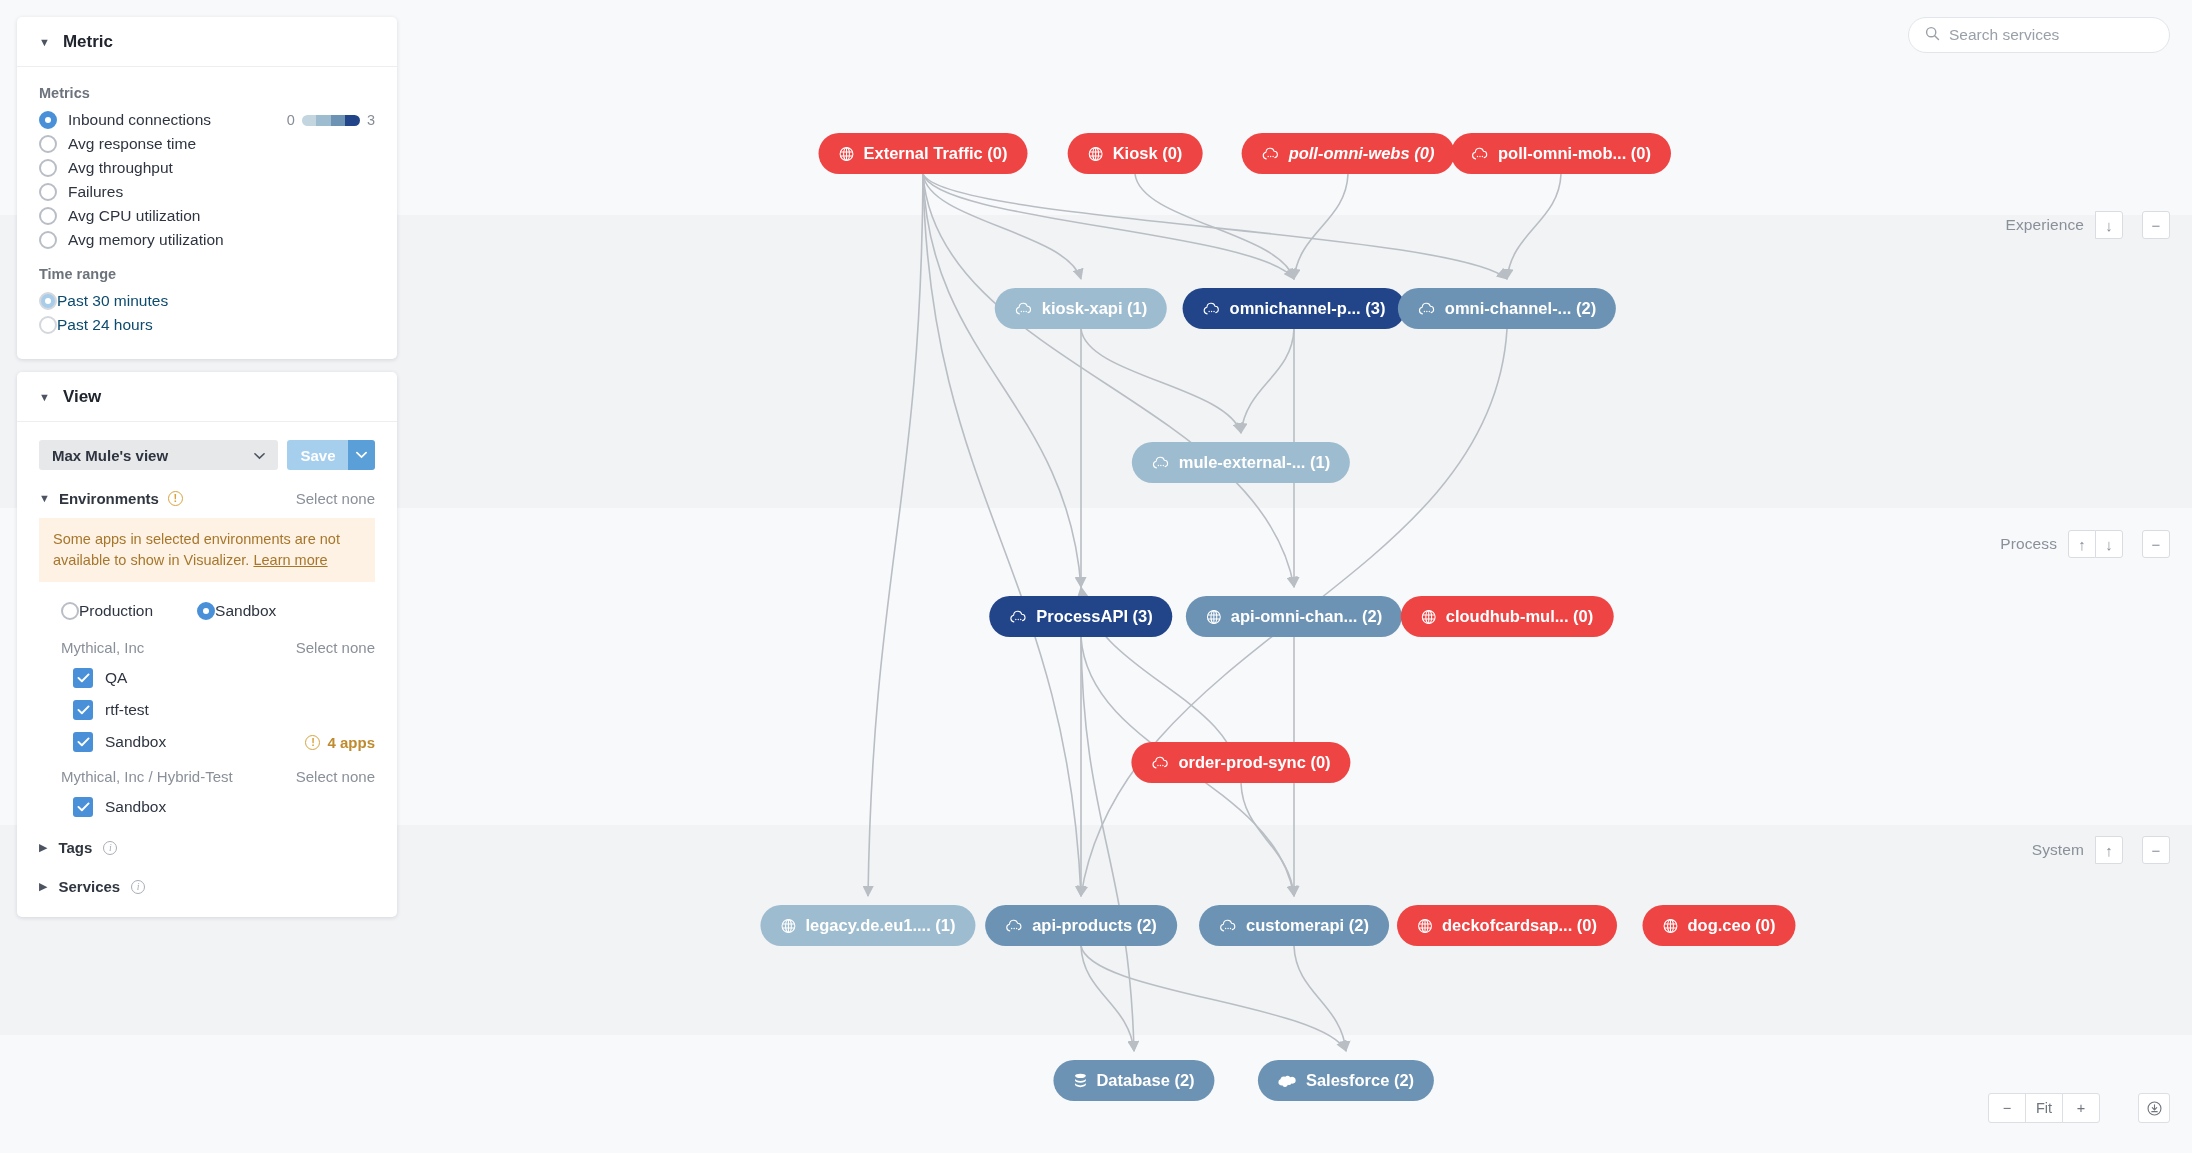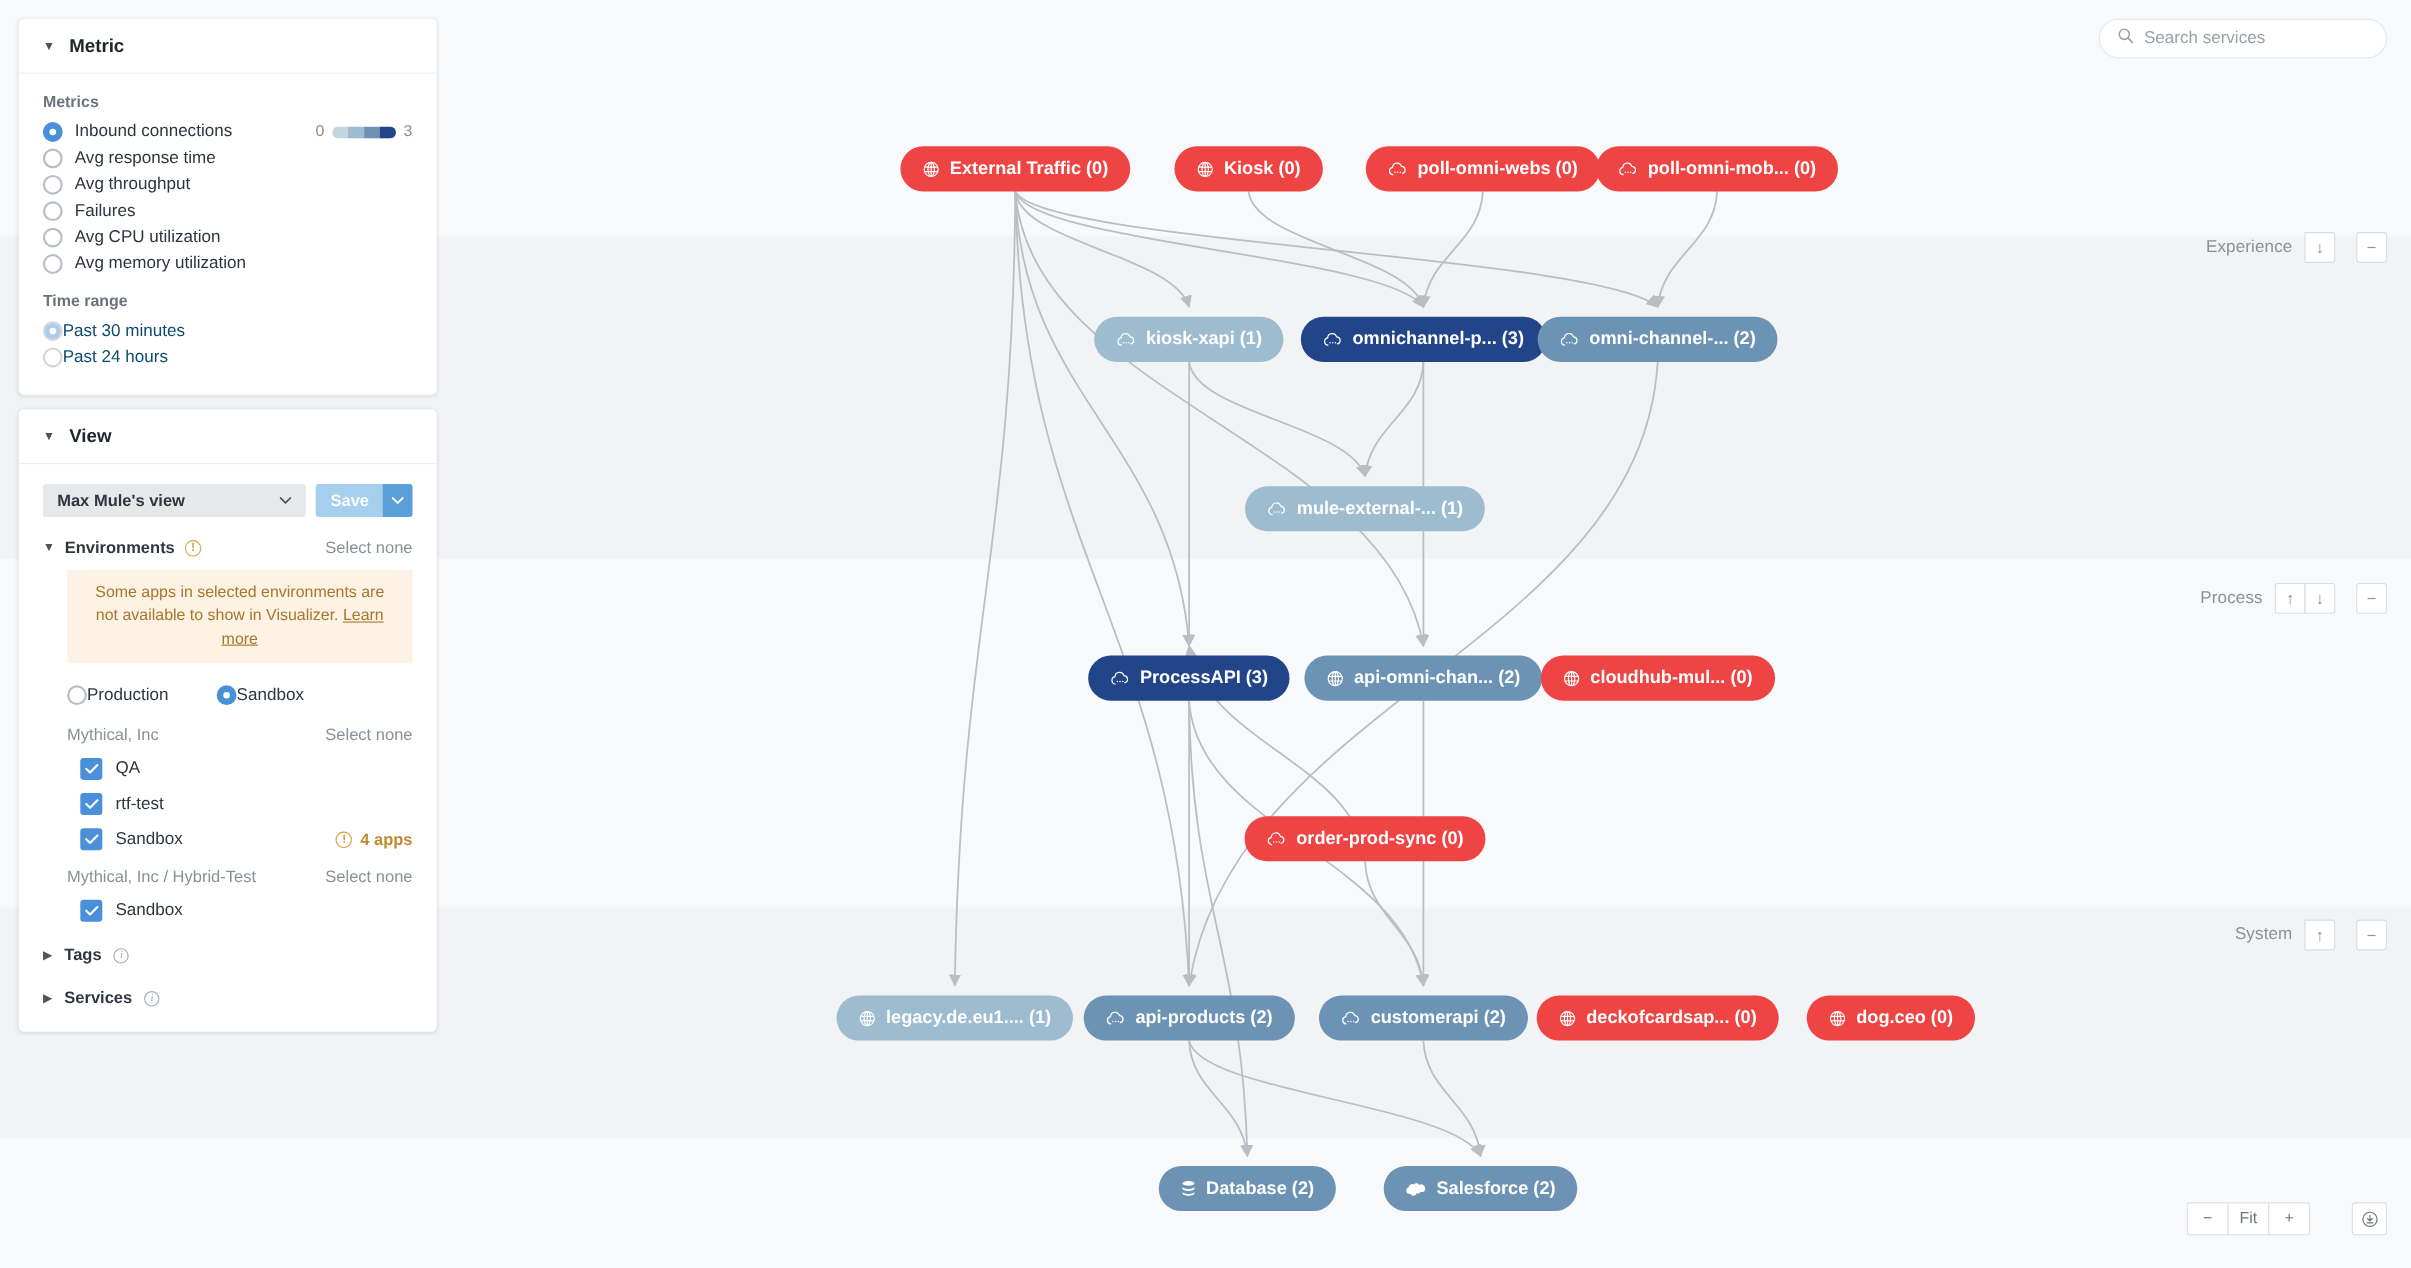--- a/index.html
+++ b/index.html
@@ -178,24 +178,24 @@
   #filter-box .fb-ph { color: #9aa0a8; font-size: 15.5px; }
 
   .sect-row {
     display: flex; align-items: center; gap: 9px;
     margin-top: 20px; cursor: pointer;
   }
   .sect-row .sr-title { font-size: 15px; font-weight: bold; color: #30363f; }
   .sect-row .sr-right { margin-left: auto; font-size: 15px; color: #8a9099; cursor: pointer; }
 
   .warn-box {
-    margin-top: 11px; margin-left: 22px;
+    margin-top: 11px; 
     background: #fdf2e4;
     padding: 11px 14px;
-    font-size: 14.5px; line-height: 1.45; color: #a7762c; text-align: center;
+    font-size: 14.5px; line-height: 1.45; color: #a7762c;
   }
   .warn-box a { color: #a7762c; text-decoration: underline; }
 
   .env-radios { display: flex; gap: 44px; margin-top: 17px; margin-left: 22px; }
 
   .org-row {
     display: flex; align-items: center;
     margin-top: 16px; margin-left: 22px;
   }
   .org-row .or-name { font-size: 15px; color: #8a9099; }
@@ -296,21 +296,21 @@
       <div class="node heat0" style="left: 1135px; top: 133px;">
         <span class="nicon">
           <svg width="16" height="16" viewBox="0 0 20 20" fill="none" stroke="#fff" stroke-width="1.35">
       <circle cx="10" cy="10" r="8"></circle>
       <ellipse cx="10" cy="10" rx="3.6" ry="8"></ellipse>
       <path d="M2.3 7.4 H17.7 M2.3 12.6 H17.7 M10 2 V18"></path>
           </svg>
         </span>
         <span class="nlabel">Kiosk (0)</span>
       </div>
-      <div class="node heat0" style="left: 1348px; top: 133px;">
+      <div class="node heat0" style="left: 1348px; top: 133px; font-style: italic;">
         <span class="nicon">
           <svg width="18" height="16" viewBox="0 0 22 17" fill="none" stroke="#fff" stroke-width="1.35">
       <path d="M5.6 14.4 A4.1 4.1 0 0 1 5.3 6.3 A5.1 5.1 0 0 1 15.3 5.2 A3.9 3.9 0 0 1 16.2 12.9" stroke-linecap="round" stroke-linejoin="round"></path>
       <circle cx="8" cy="11.6" r=".85" fill="#fff" stroke="none"></circle>
       <circle cx="11" cy="11.6" r=".85" fill="#fff" stroke="none"></circle>
       <circle cx="14" cy="11.6" r=".85" fill="#fff" stroke="none"></circle>
           </svg>
         </span>
         <span class="nlabel">poll-omni-webs (0)</span>
       </div>

